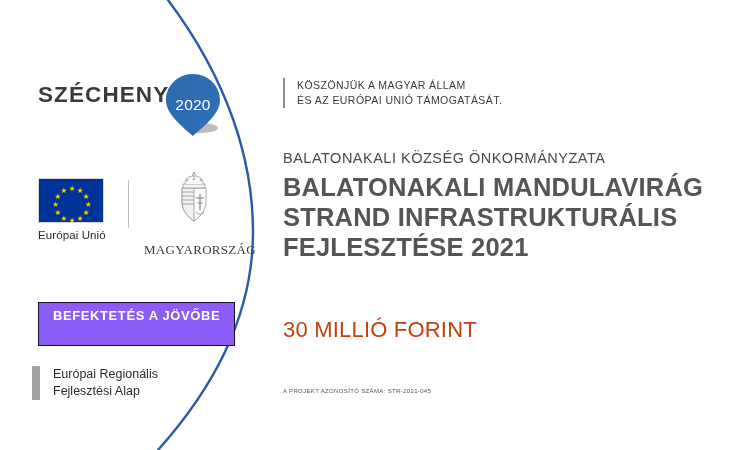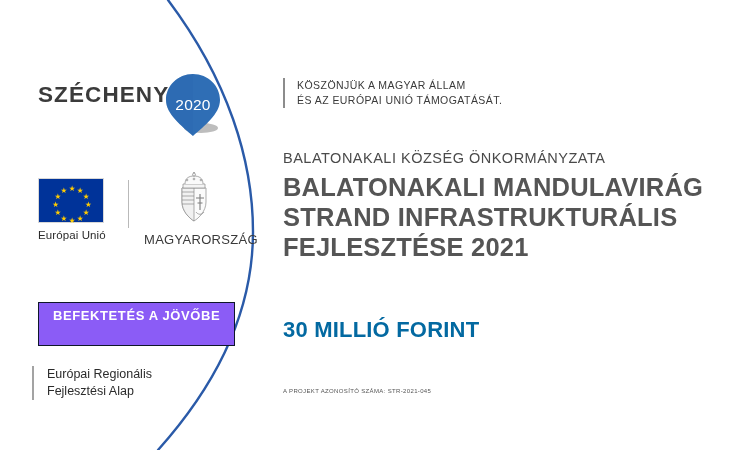--- a/index.html
+++ b/index.html
@@ -116,25 +116,25 @@
     width: 100px;
     text-align: center;
   }
   #hu-crest {
     width: 42px;
     height: 58px;
     margin: 0 auto;
     display: block;
   }
   #hu-caption {
-    margin-top: 3px;
+    margin-top: 13px;
     font-size: 11.5px;
     color: #3a3a3a;
     line-height: 14px;
-    font-family: Liberation Sans, sans-serif;
+    font-family: Liberation Serif, serif;
     letter-spacing: 0.3px;
   }
   .smallcaps-big { font-size: 13px; }
 
   
   #slogan-box {
     position: absolute;
     left: 38px;
     top: 302px;
     padding: 5px 14px 22px 14px;
@@ -146,21 +146,21 @@
     letter-spacing: 0.6px;
     white-space: nowrap;
   }
 
   
   #erdf-block {
     position: absolute;
     left: 32px;
     top: 366px;
     padding-left: 13px;
-    border-left: 2px solid #a3a3a3;
+    border-left: 8px solid #a3a3a3;
   }
   #erdf-text {
     font-size: 12.5px;
     color: #2b2b2b;
     line-height: 17px;
     white-space: pre-line;
   }
 
   
   #thanks-block {
@@ -207,22 +207,22 @@
     font-size: 14.5px;
     color: #4a4a4a;
     letter-spacing: 0.45px;
     white-space: nowrap;
   }
   #grant-amount {
     position: absolute;
     left: 283px;
     top: 317px;
     font-size: 22px;
-    font-weight: bold;
-    color: #0369a1;
+    font-weight: normal;
+    color: #c2410c;
     letter-spacing: 0.2px;
     white-space: nowrap;
   }
 
   #project-id {
     position: absolute;
     left: 283px;
     top: 388px;
     font-size: 6px;
     color: #555555;

